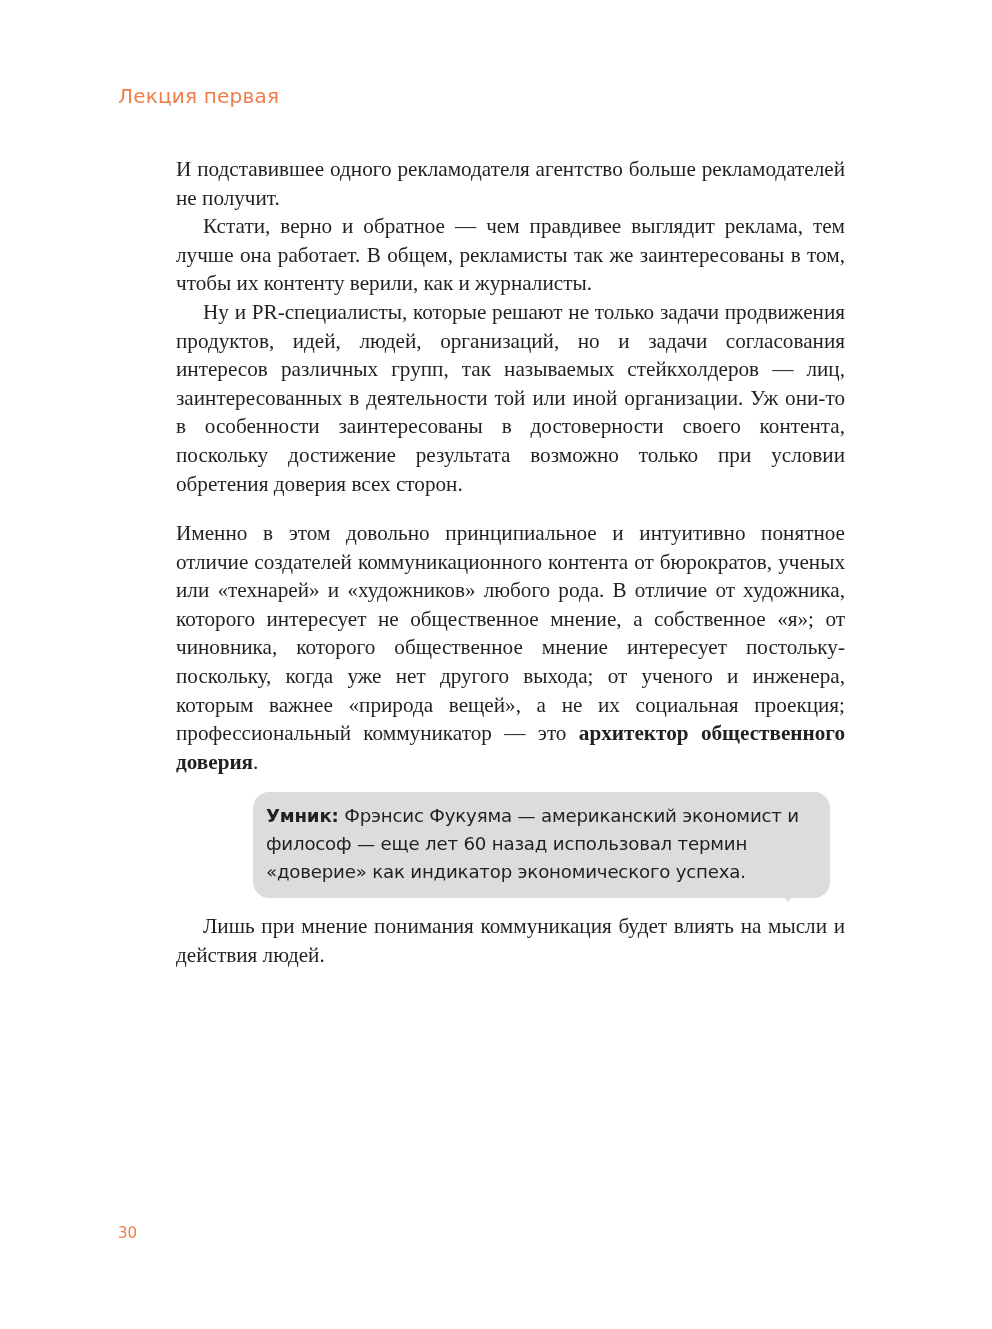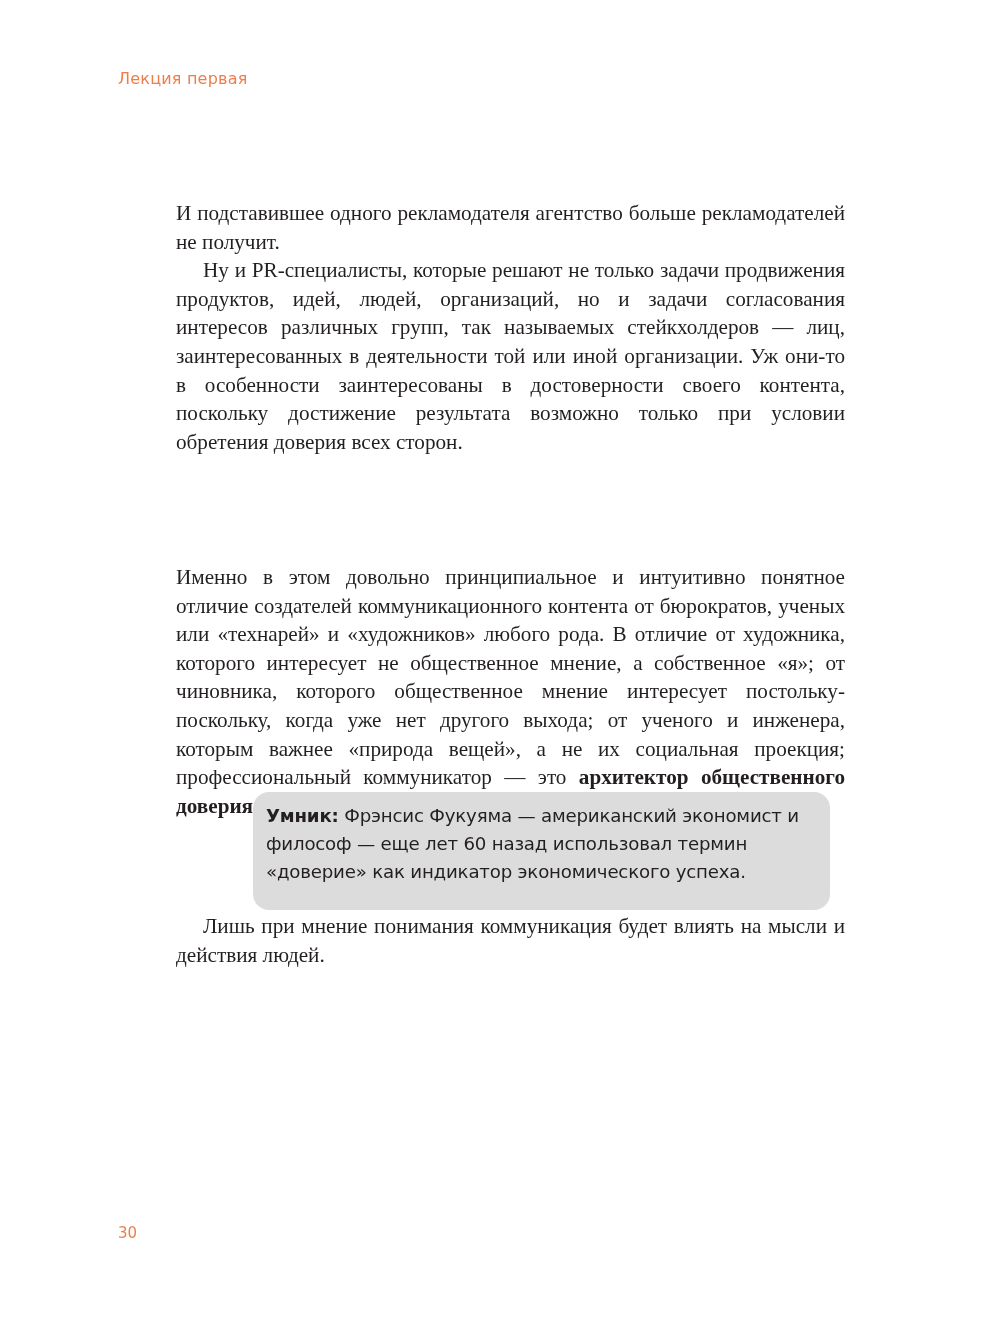--- a/index.html
+++ b/index.html
@@ -10,23 +10,23 @@
     body {
       width: 992px;
       height: 1329px;
       position: relative;
       overflow: hidden;
       color: #231f20;
     }
     .running-head {
       position: absolute;
       left: 118px;
-      top: 69px;
+      top: 84px;
       font-family: "DejaVu Sans", sans-serif;
-      font-size: 16px;
+      font-size: 20px;
       color: #ef7d4a;
       letter-spacing: 0.2px;
     }
     .folio {
       position: absolute;
       left: 118px;
       top: 1224px;
       font-family: "DejaVu Sans", sans-serif;
       font-size: 15px;
       color: #ef7d4a;
@@ -40,34 +40,33 @@
       line-height: 28.6px;
       text-align: justify;
       color: #231f20;
     }
     .text-block p {
       margin: 0;
       text-indent: 27px;
     }
     .text-block p.noindent {
       text-indent: 0;
-      margin-top: 44px;
     }
     .text-block b {
       font-weight: bold;
     }
     #block1 { top: 155px; }
     #block2 { top: 519px; }
     #block3 { top: 912px; }
     .callout {
       position: absolute;
       left: 253px;
       top: 792px;
       width: 577px;
-      height: 118px;
+      height: 106px;
       background: #dcdcdc;
       border-radius: 16px;
       box-sizing: border-box;
       padding: 10px 10px 0 13px;
       font-family: "DejaVu Sans", sans-serif;
       font-size: 18.2px;
       line-height: 28px;
       color: #231f20;
       letter-spacing: -0.2px;
     }
@@ -86,20 +85,21 @@
       transform: skewX(-20deg);
     }
   </style>
 </head>
 <body>
 
 <div class="running-head">Лекция первая</div>
 
 <div class="text-block" id="block1">
   <p class="noindent">И подставившее одного рекламодателя агентство больше рекламодателей не получит.</p>
+  <p>Кстати, верно и обратное — чем правдивее выглядит реклама, тем лучше она работает. В общем, рекламисты так же заинтересованы в том, чтобы их контенту верили, как и журналисты.</p>
   <p>Ну и PR-специалисты, которые решают не только задачи продвижения продуктов, идей, людей, организаций, но и задачи согласования интересов различных групп, так называемых стейкхолдеров — лиц, заинтересованных в деятельности той или иной организации. Уж они-то в особенности заинтересованы в достоверности своего контента, поскольку достижение результата возможно только при условии обретения доверия всех сторон.</p>
 </div>
 
 <div class="text-block" id="block2">
   <p class="noindent"><span>Именно в этом довольно принципиальное и интуитивно понятное отличие создателей коммуникационного контента от бюрократов, ученых или «технарей» и «художников» любого рода. В отличие от художника, которого интересует не общественное мнение, а собственное «я»; от чиновника, которого общественное мнение интересует постольку-поскольку, когда уже нет другого выхода; от ученого и инженера, которым важнее «природа вещей», а не их социальная проекция; профессиональный коммуникатор — это </span><b>архитектор общественного доверия</b><span>.</span></p>
 </div>
 
 <div class="callout">
   <span class="speaker">Умник:</span><span> Фрэнсис Фукуяма — американский экономист и философ — еще лет 60 назад использовал термин «доверие» как индикатор экономического успеха.</span>
 </div>

